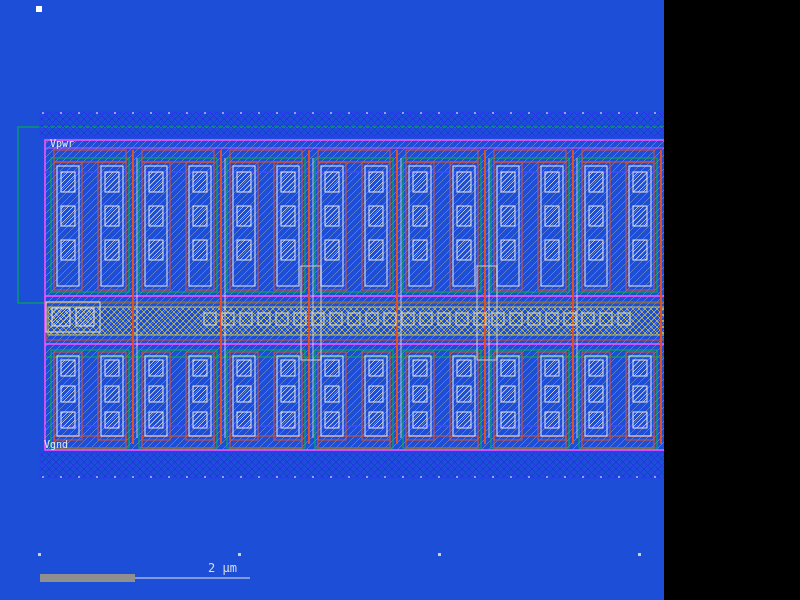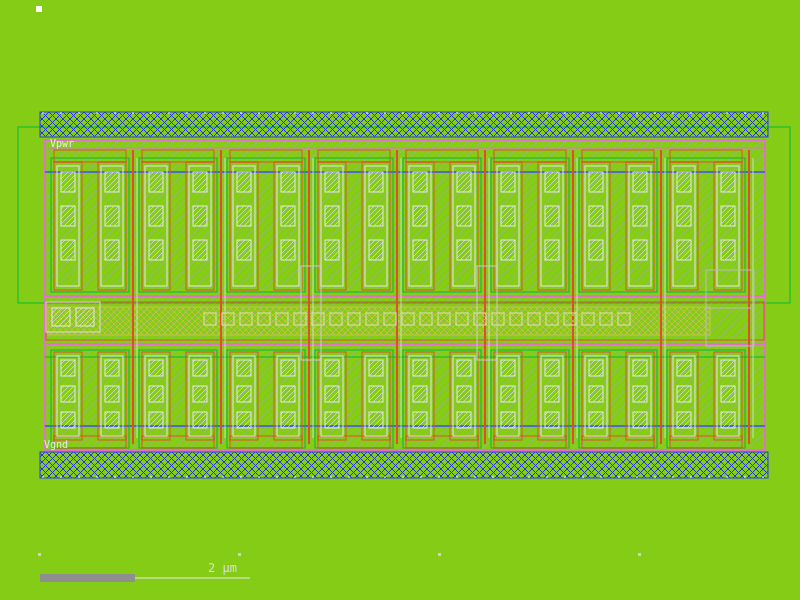--- a/index.html
+++ b/index.html
@@ -1,16 +1,16 @@
 <!DOCTYPE html>
 <html><head>
 <meta charset="utf-8">
 <style>
   html,body{margin:0;padding:0;background:#000;}
-  .stage{position:relative;width:800px;height:600px;background:#84cc16;overflow:hidden;}
+  .stage{position:relative;width:664px;height:600px;background:#1d4ed8;overflow:hidden;}
   svg{display:block;}
   .lbl{font-family:"DejaVu Sans Mono",monospace;font-size:10px;fill:#e8e8e8;}
   .scale{font-family:"DejaVu Sans Mono",monospace;font-size:12px;fill:#dcdcdc;}
 </style>
 </head>
 <body>
 
 <div class="stage">
   <svg id="canvas" width="800" height="600" viewBox="0 0 800 600">
     <defs>

